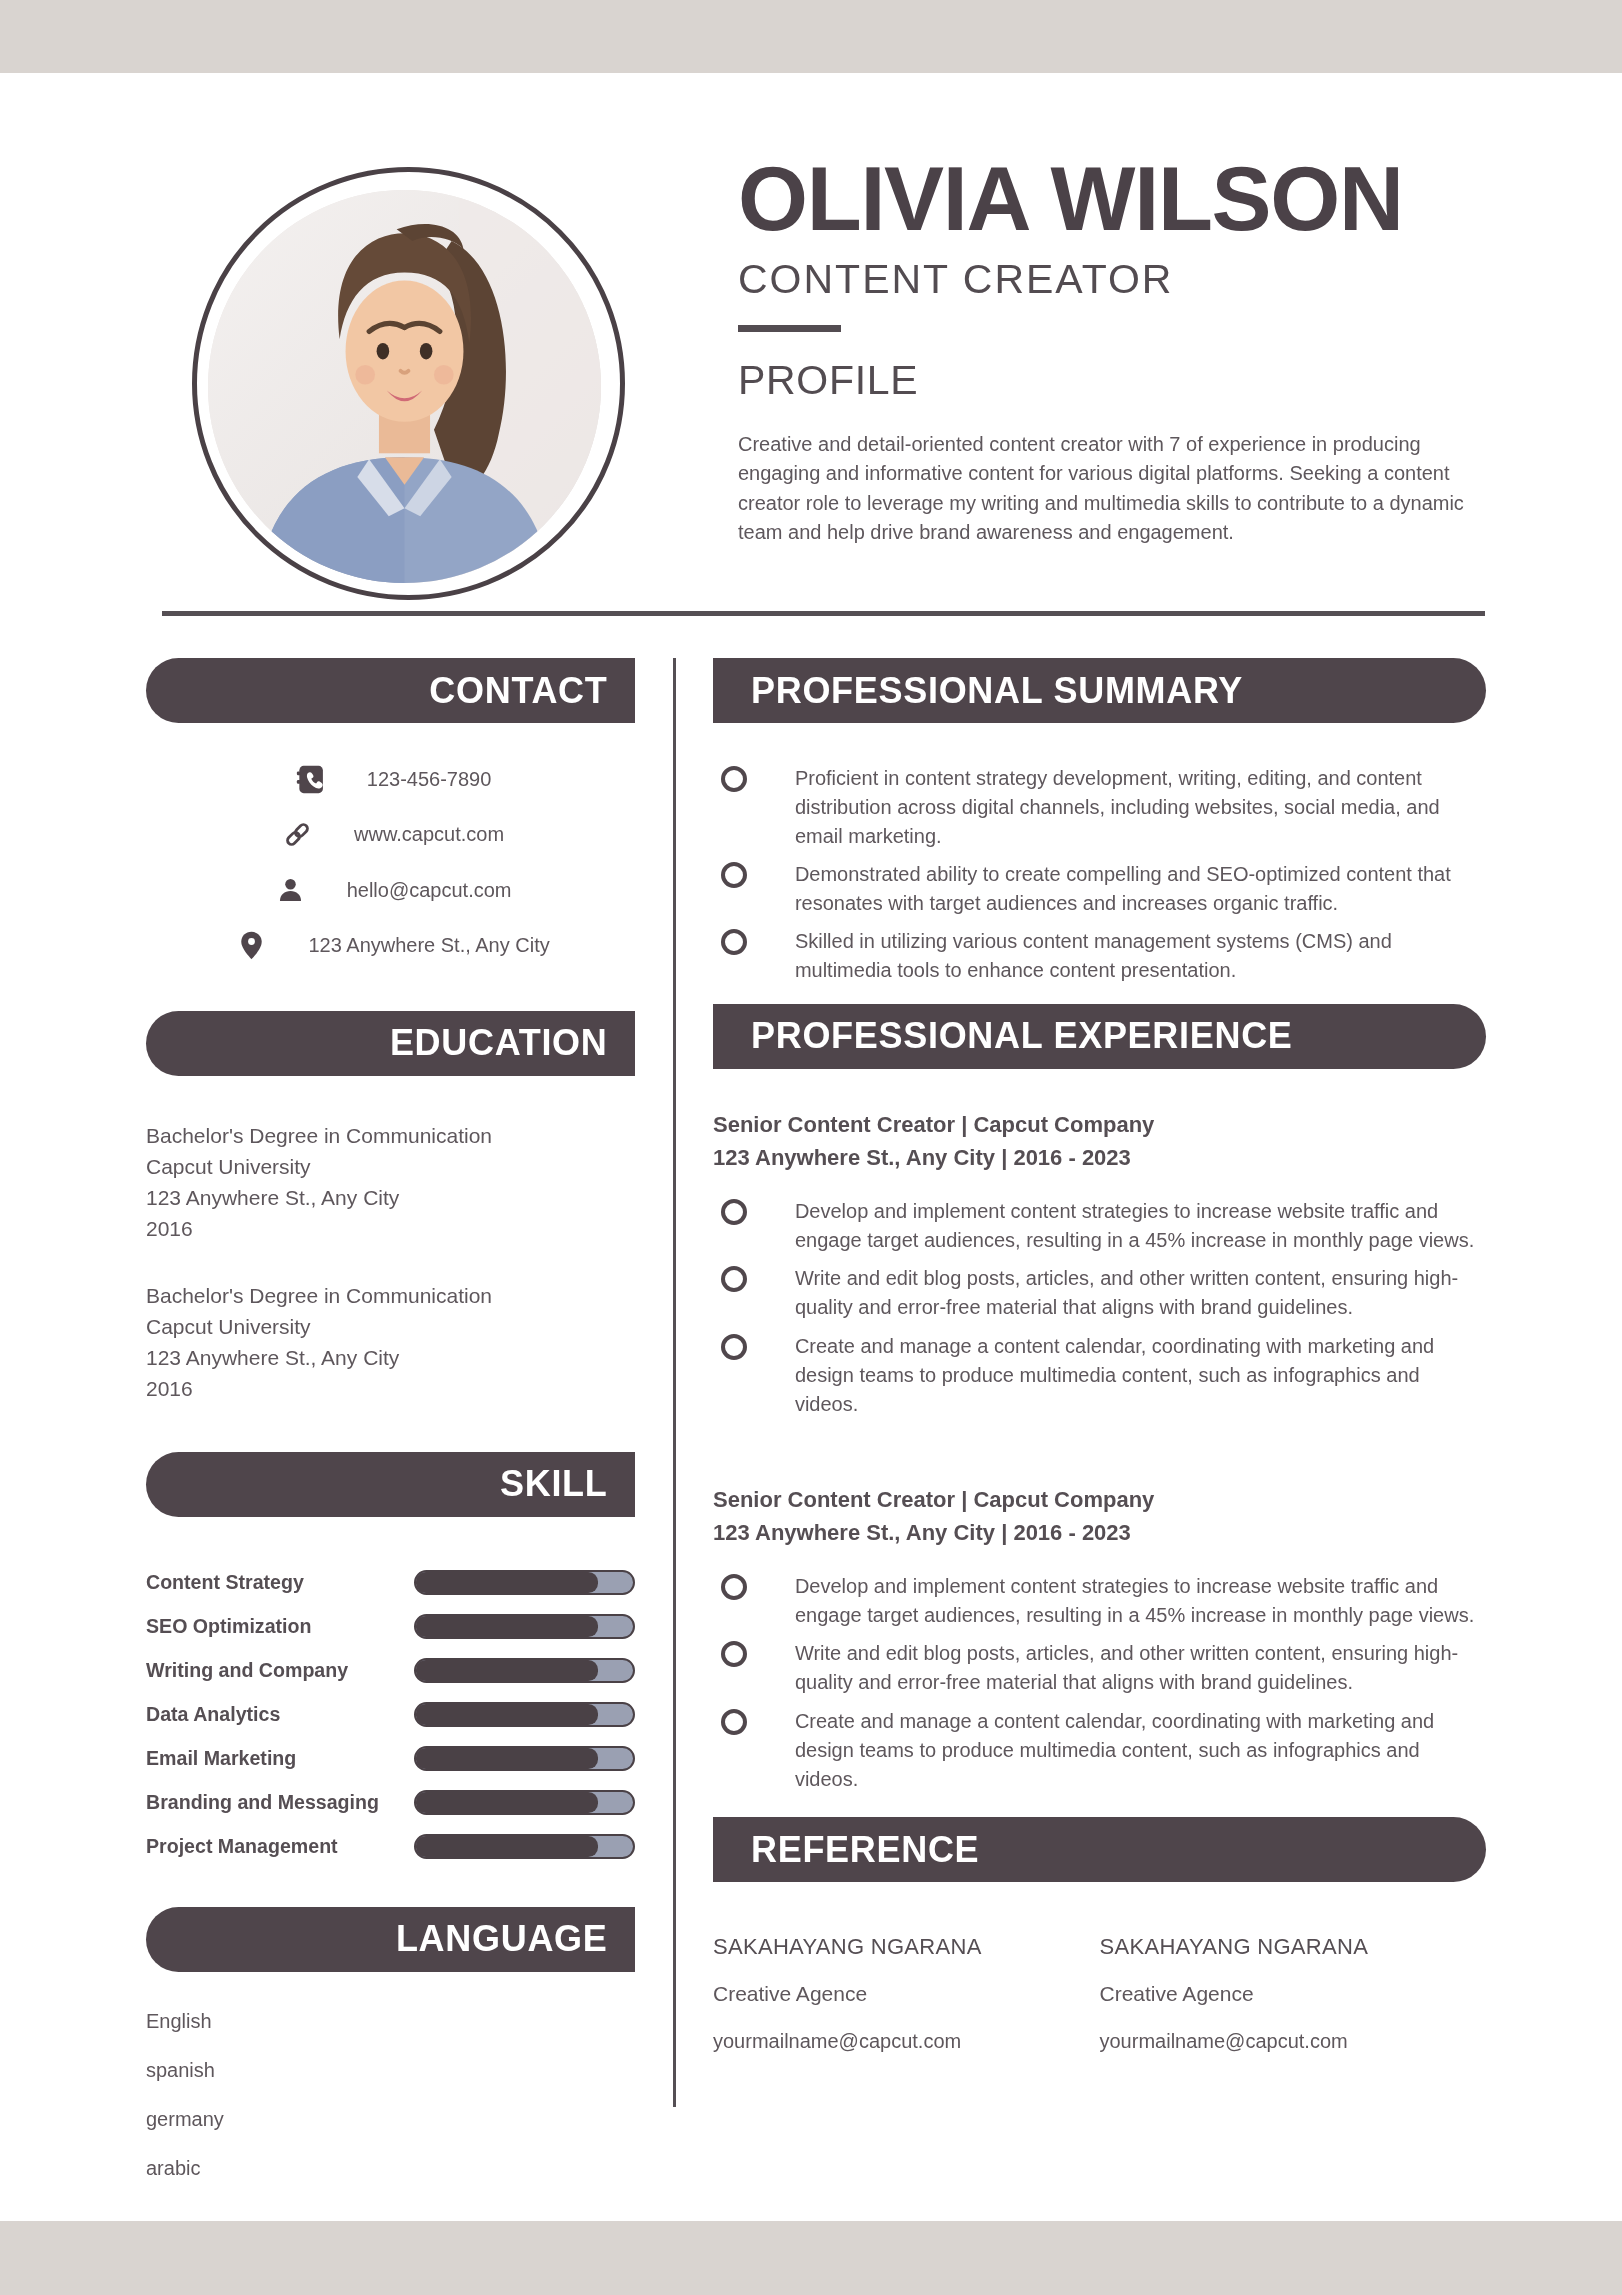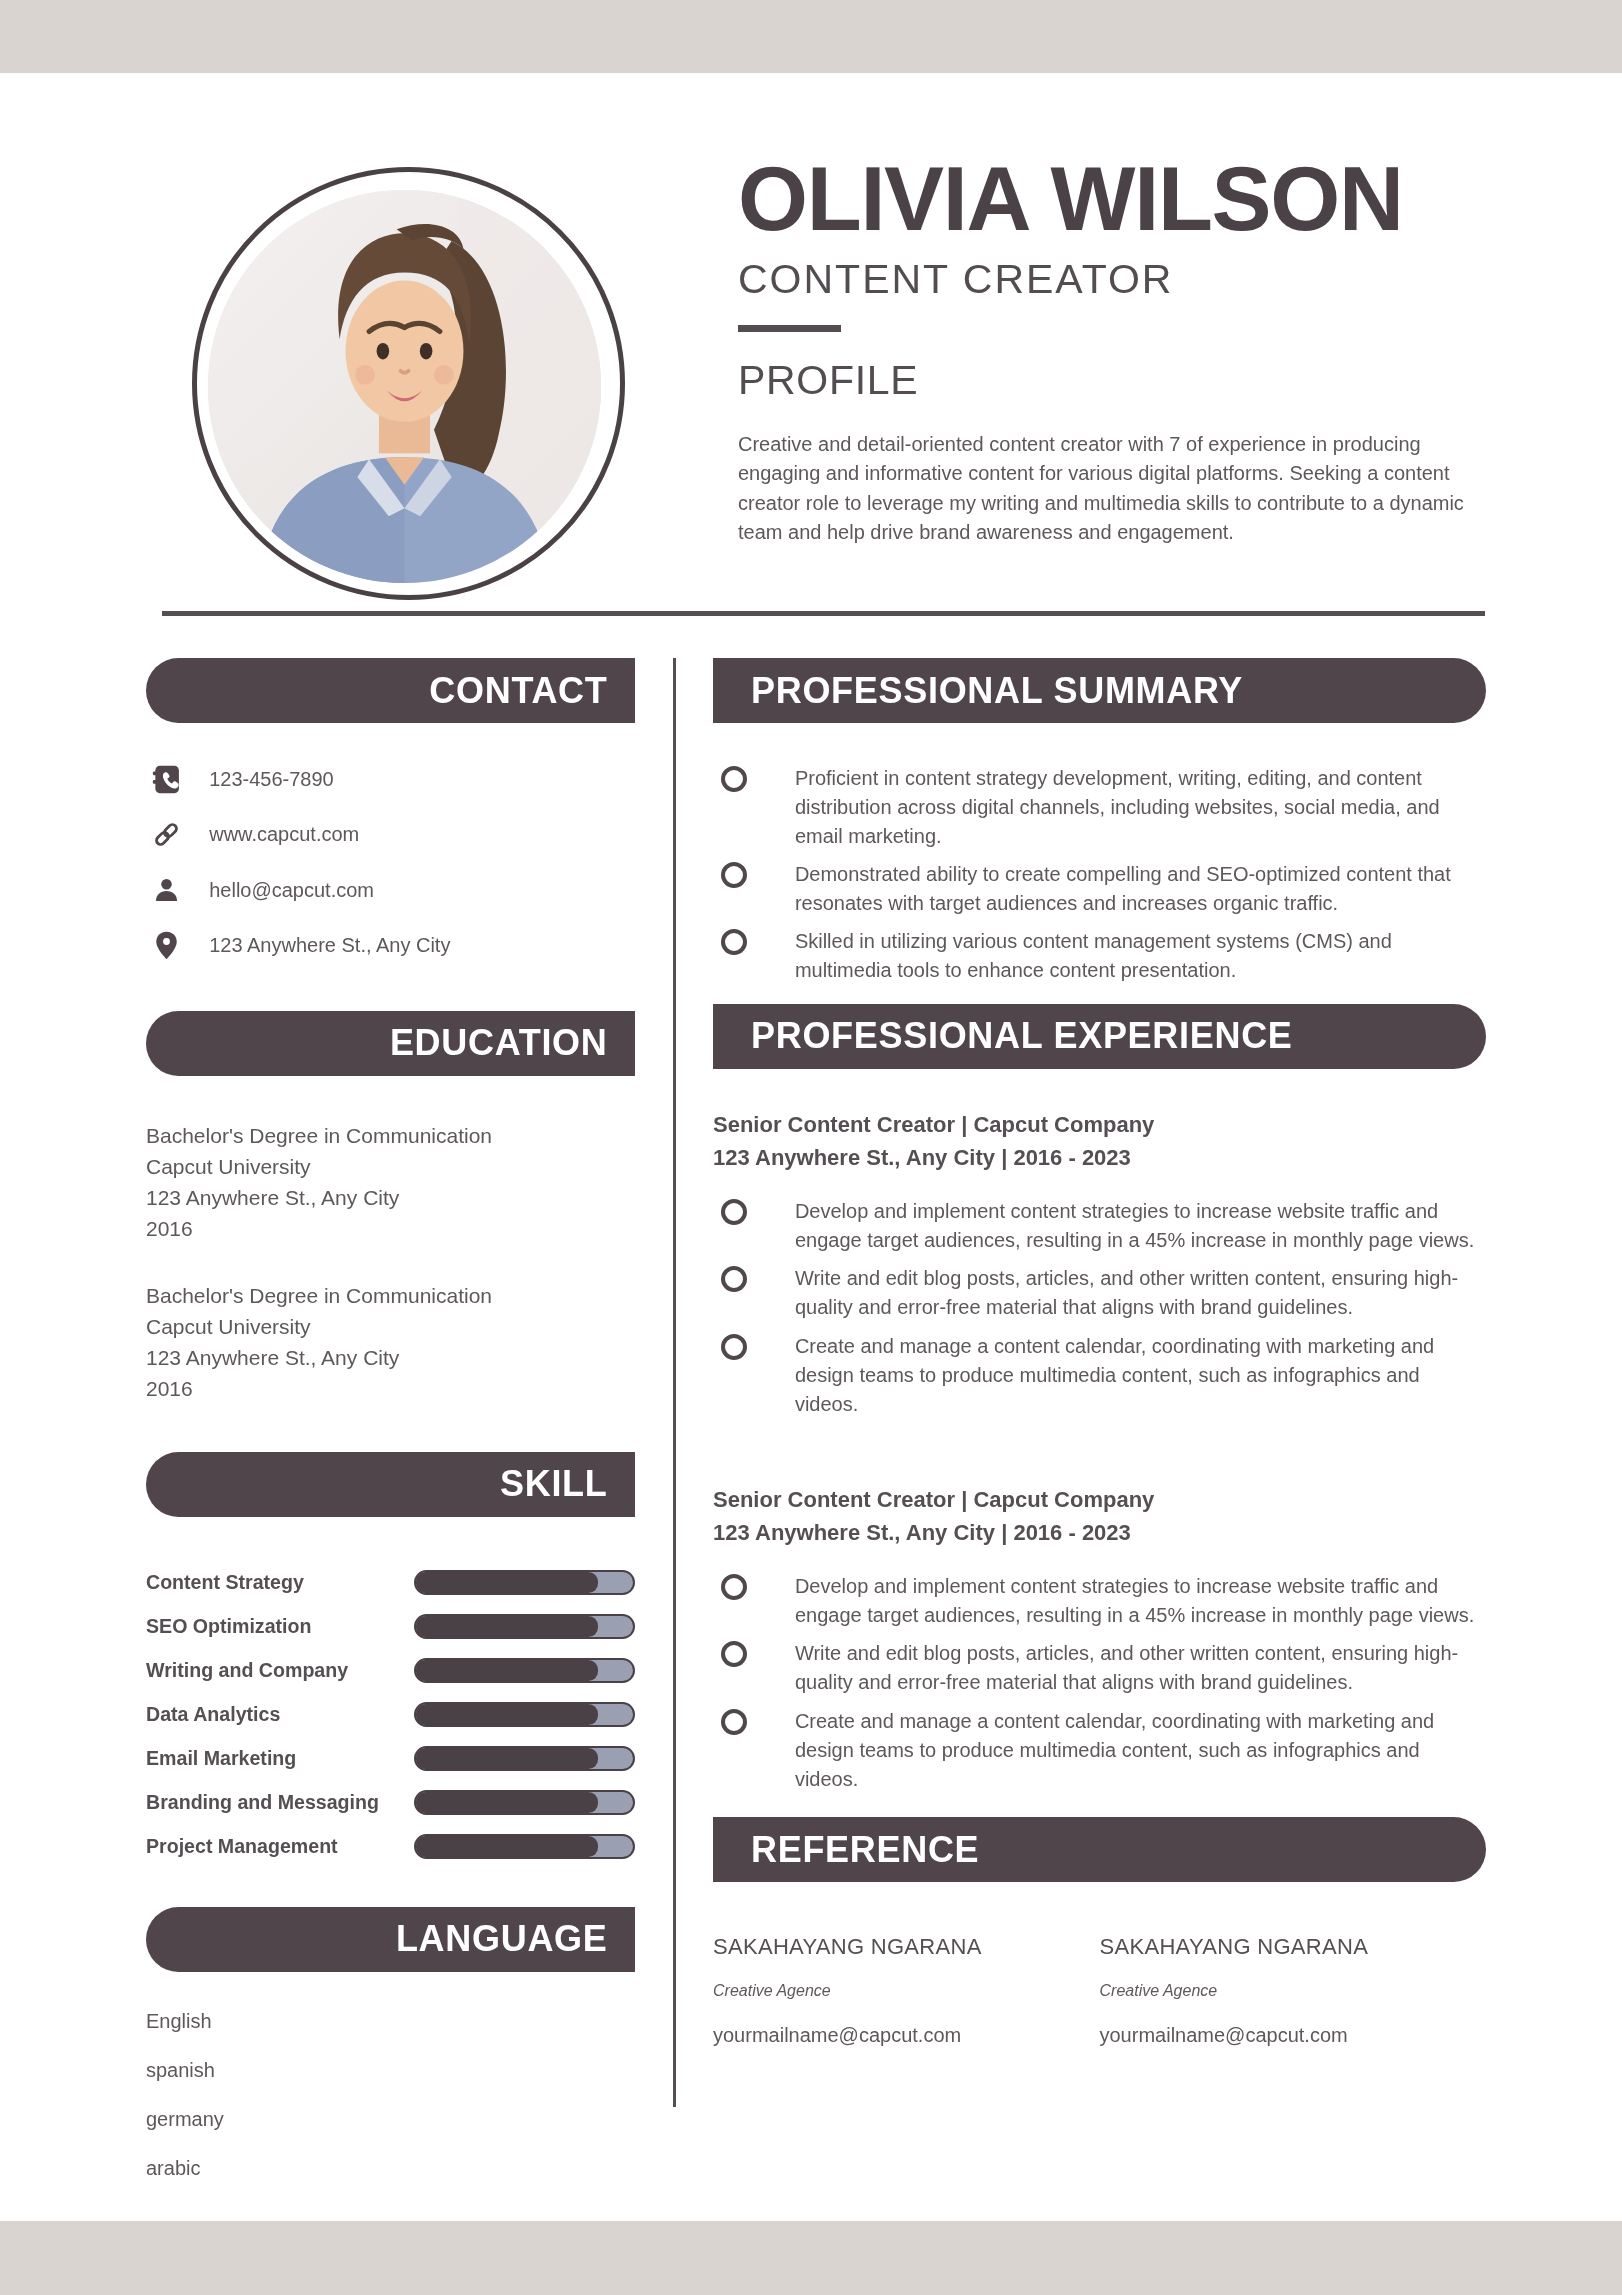--- a/index.html
+++ b/index.html
@@ -54,21 +54,21 @@
   .pill {
     height:65px; background:#4f454b; color:#ffffff;
     font-weight:700; font-size:36px; letter-spacing:0.7px;
     display:flex; align-items:center;
   }
   .pill-left  { border-radius:33px 0 0 33px; justify-content:flex-end; padding-right:27.5px; }
   .pill-right { border-radius:0 33px 33px 0; padding-left:38px; }
 
   
   .contact-list { margin-top:39px; padding-left:5.2px; list-style:none; }
-  .contact-item { display:flex; align-items:center; gap:27px; margin-bottom:21.6px; height:34px; }
+  .contact-item { display:flex; align-items:center; gap:41px; margin-bottom:21.6px; height:34px;justify-content:center; }
   .contact-icon { width:31px; height:31px; flex-shrink:0; display:flex; align-items:center; justify-content:center; }
   .contact-icon svg { width:31px; height:31px; }
   .contact-text { font-size:20px; color:#5e575c; }
 
   
   .section-gap { margin-top:48px; }
   .edu-entries { margin-top:44px; list-style:none; }
   .edu-entry { font-size:21px; line-height:31px; color:#5e575c; }
   .edu-entry + .edu-entry { margin-top:36px; }
 
@@ -99,21 +99,21 @@
   .exp-pill { margin-top:18.3px; }
   .job { margin-top:39px; }
   .job + .job { margin-top:64px; }
   .job-heading { font-size:22px; font-weight:700; line-height:33px; color:#554e53; }
   .job .bullet-list { margin-top:23.6px; }
 
   .ref-pill { margin-top:23.6px; }
   .ref-grid { margin-top:52px; display:flex; }
   .ref-entry { width:432px; }
   .ref-name { font-size:22px; font-weight:400; color:#554e53; letter-spacing:0.3px; }
-  .ref-company { margin-top:22px; font-size:16px; font-style:italic; color:#5e575c; }
+  .ref-company { margin-top:22px; font-size:21px; color:#5e575c; }
   .ref-email { margin-top:23.6px; font-size:20px; color:#5e575c; }
 </style>
 </head>
 <body>
 
 <div class="page">
 
   <div class="band band-top"></div>
   <div class="band band-bottom"></div>
 

